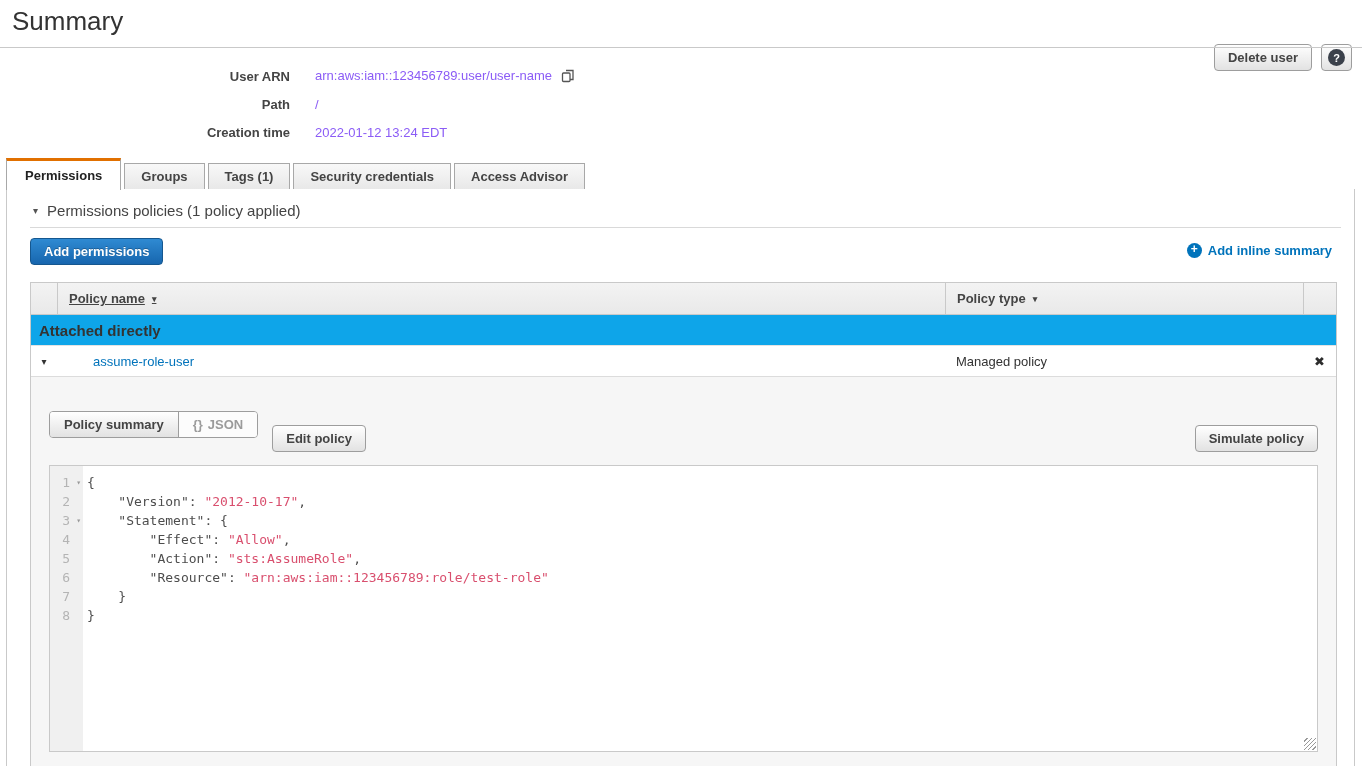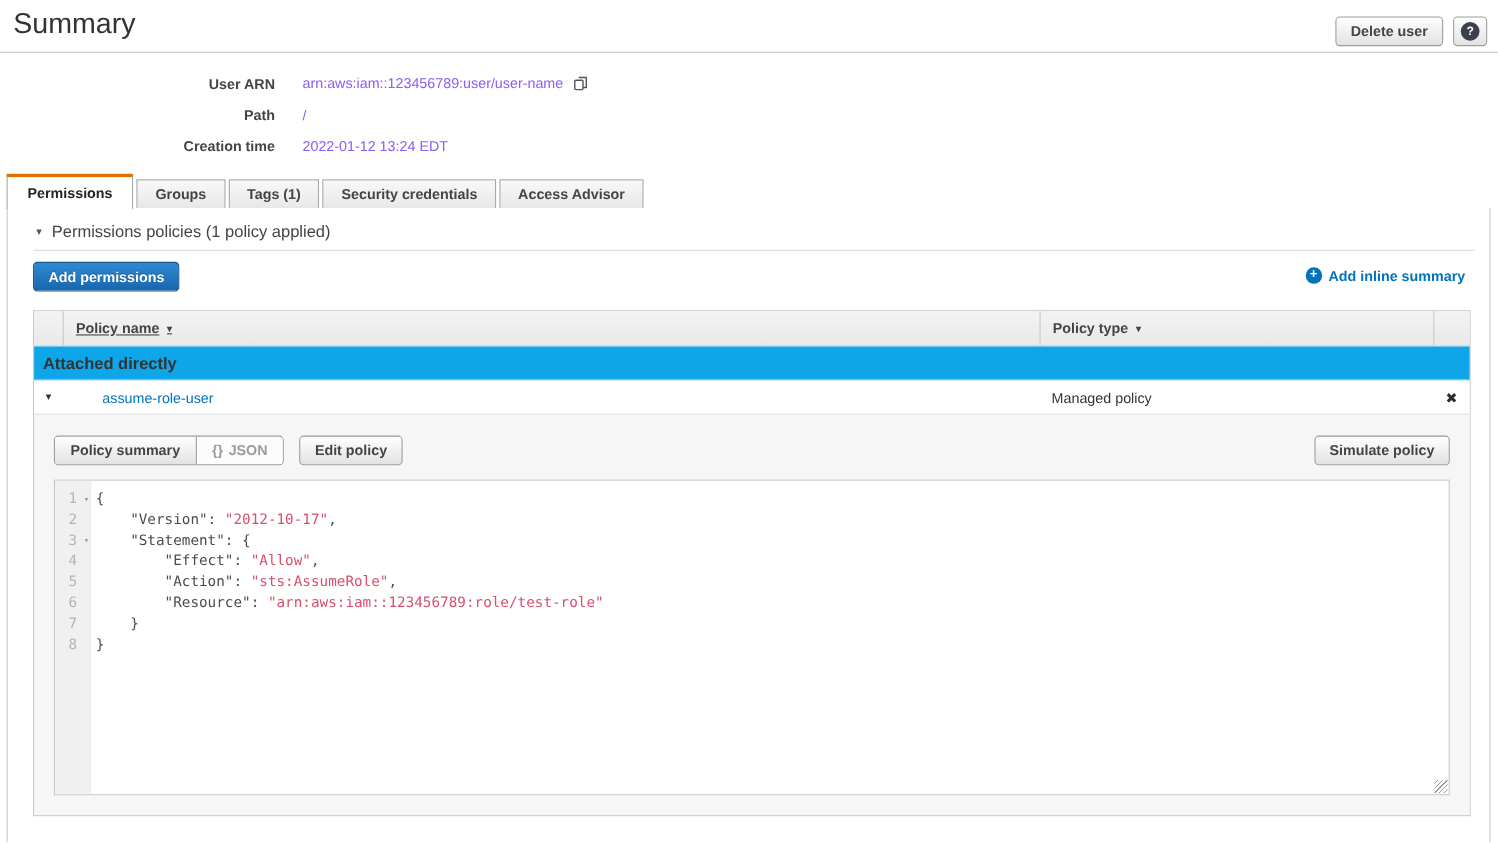--- a/index.html
+++ b/index.html
@@ -7,31 +7,31 @@
     font-family:"Liberation Sans", sans-serif; color:#333; overflow:hidden; }
   #app { position:relative; width:1362px; height:766px; }
 
   
   .page-title { position:absolute; left:12px; top:6px; font-size:26px; font-weight:400; color:#333; }
   .header-actions { position:absolute; right:10px; top:15px; display:flex; gap:9px; }
   .btn {
     display:inline-flex; align-items:center; justify-content:center;
     height:27px; padding:0 13px; font-size:13px; font-weight:bold; color:#444;
     background:linear-gradient(#ffffff,#e2e2e2); border:1px solid #9d9d9d; border-radius:4px;
-    cursor:pointer; white-space:nowrap;
+    cursor:pointer; white-space:nowrap;margin-top:29px;
   }
   .btn-help { width:31px; padding:0; }
   .help-circle { width:17px; height:17px; border-radius:50%; background:#3b414b; color:#fff;
     font-size:11px; font-weight:bold; display:flex; align-items:center; justify-content:center; }
   .title-divider { position:absolute; top:47px; left:0; width:1362px; height:1px; background:#c9c9c9; }
 
   
   .summary-fields { position:absolute; top:62px; left:0; }
   .field-row { display:flex; align-items:center; height:28px; font-size:13px; }
-  .field-label { width:250px; text-align:right; font-weight:bold; color:#444; }
+  .field-label { width:250px; text-align:right; font-weight:bold; color:#444;margin-left:40px; }
   .field-value { padding-left:25px; color:#8b5cf6; display:flex; gap:8px; }
   .copy-icon { display:inline-block; width:16px; height:16px; cursor:pointer; }
 
   
   .tab-bar { position:absolute; top:158px; left:6px; height:32px; display:flex; align-items:flex-end; gap:3px; }
   .tab { height:27px; display:flex; align-items:center; padding:0 16px; font-size:13px; font-weight:bold;
     color:#444; background:linear-gradient(#f8f8f8,#e8e8e8); border:1px solid #a8a8a8; cursor:pointer; white-space:nowrap; }
   .tab.active { height:32px; background:#fff; border-top:3px solid #e17000; border-bottom:none;
     padding:0 18px; color:#222; position:relative; z-index:3; }
 

